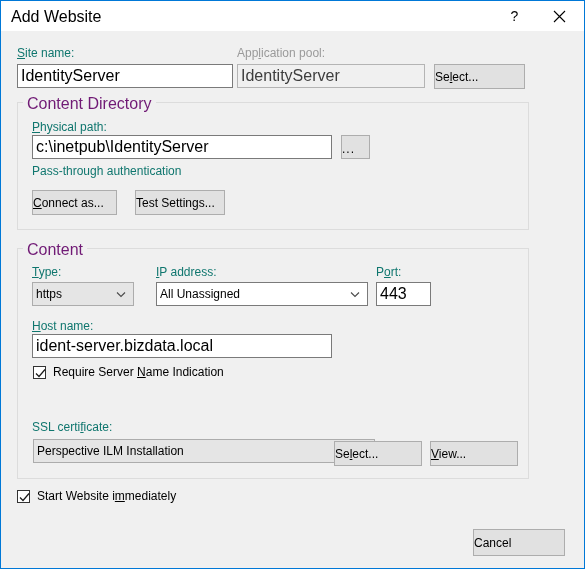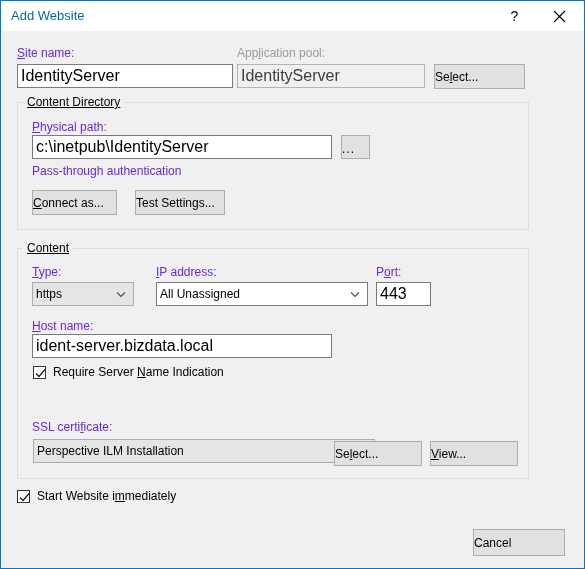--- a/index.html
+++ b/index.html
@@ -31,22 +31,22 @@
   .titlebar {
     position: absolute;
     left: 0; top: 0;
     width: 583px;
     height: 30px;
     background: #ffffff;
   }
   .title-text {
     position: absolute;
     left: 10px; top: 7px;
-    font-size: 13px;
-    color: #0369a1;
+    font-size: 16px;
+    color: #000000;
     white-space: nowrap;
   }
   .tb-btn {
     position: absolute;
     top: 0;
     width: 45px;
     height: 30px;
     display: flex;
     align-items: center;
     justify-content: center;
@@ -59,21 +59,21 @@
     font-size: 14px;
     font-family: "Liberation Sans", sans-serif;
     color: #000;
     line-height: 1;
   }
 
   
   .lbl {
     position: absolute;
     font-size: 12px;
-    color: #6d28d9;
+    color: #0f766e;
     white-space: nowrap;
   }
   .lbl.dim { color: #9a9a9a; }
   u { text-decoration: underline; text-underline-offset: 1px; }
 
   
   .tbox {
     position: absolute;
     box-sizing: border-box;
     border: 1px solid #7a7a7a;
@@ -151,24 +151,23 @@
   
   .group {
     position: absolute;
     box-sizing: border-box;
     border: 1px solid #dcdcdc;
   }
   .group-label {
     position: absolute;
     background: #f0f0f0;
     padding: 0 4px;
-    font-size: 12px;
-    color: #000000;
-    white-space: nowrap;
-    text-decoration: underline;
+    font-size: 16px;
+    color: #701a75;
+    white-space: nowrap;
   }
 
   
   .cbrow {
     position: absolute;
     display: flex;
     align-items: center;
     white-space: nowrap;
     cursor: default;
   }

